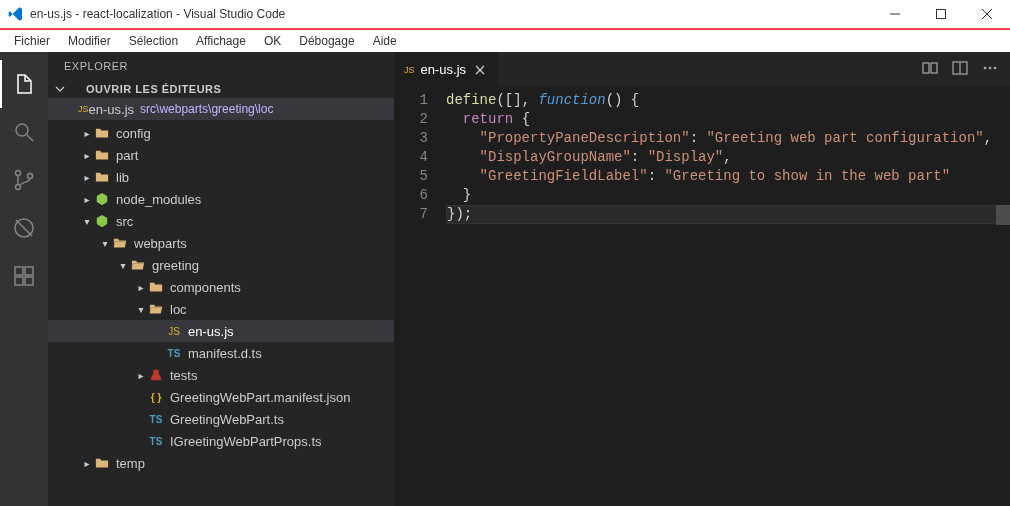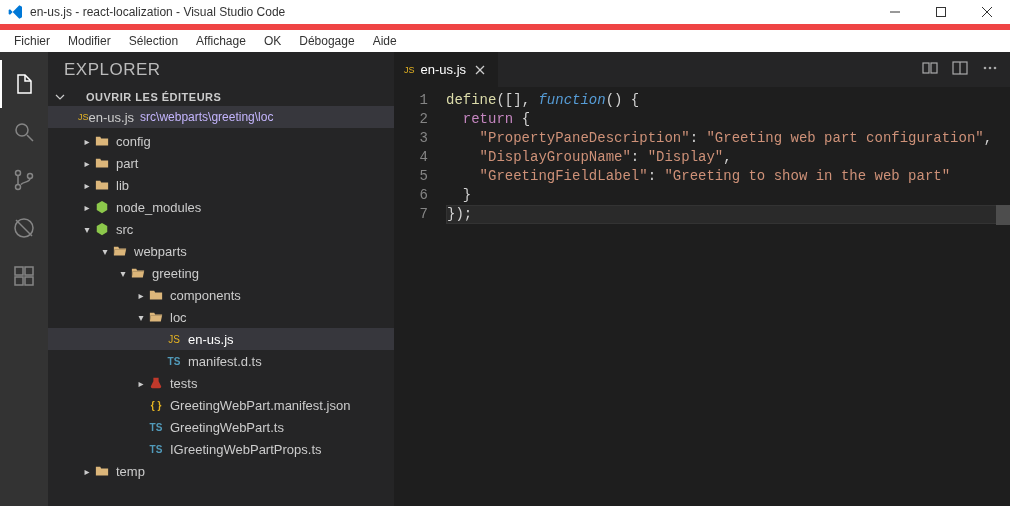--- a/index.html
+++ b/index.html
@@ -1,35 +1,35 @@
 <!DOCTYPE html>
 <html><head>
 <meta charset="utf-8">
 <style>
 * { margin: 0; padding: 0; box-sizing: border-box; }
 body { font-family: "Segoe UI", Arial, sans-serif; font-size: 13px; background: #fff; overflow: hidden; width: 1010px; height: 506px; }
 
-.titlebar { height: 30px; background: #fff; display: flex; align-items: center; padding: 0 0 0 8px; border-bottom: 6px solid #ef4444; }
+.titlebar { height: 30px; background: #fff; display: flex; align-items: center; padding: 0 0 0 8px; border-bottom: 2px solid #ef4444; }
 .titlebar .logo { width: 16px; height: 16px; margin-right: 6px; }
 .titlebar .title { flex: 1; font-size: 12px; color: #333; }
 .titlebar .win-controls { display: flex; }
 .titlebar .win-btn { width: 46px; height: 30px; display: flex; align-items: center; justify-content: center; cursor: pointer; }
 
 .menubar { height: 22px; background: #fff; display: flex; align-items: center; padding: 0 6px; gap: 2px; text-align: center; }
 .menubar .menu-item { padding: 2px 8px; font-size: 12px; color: #333; cursor: pointer; }
 
 .workspace { display: flex; height: 454px; background: #1e1e1e; }
 
 .activitybar { width: 48px; background: #333333; display: flex; flex-direction: column; align-items: center; padding-top: 8px; }
 .activitybar .ab-item { width: 48px; height: 48px; display: flex; align-items: center; justify-content: center; cursor: pointer; color: #858585; position: relative; }
 .activitybar .ab-item.active { color: #fff; }
 .activitybar .ab-item.active::before { content: ""; position: absolute; left: 0; top: 0; bottom: 0; width: 2px; background: #fff; }
 
 .sidebar { width: 346px; background: #252526; color: #ccc; display: flex; flex-direction: column; overflow: hidden; }
-.sidebar .sb-title { padding: 8px 16px; font-size: 17px; letter-spacing: 0.5px; color: #bbb; text-transform: uppercase; }
+.sidebar .sb-title { padding: 8px 16px; font-size: 11px; letter-spacing: 0.5px; color: #bbb; text-transform: uppercase; }
 .sidebar .section-hdr { display: flex; align-items: center; padding: 3px 6px; font-size: 11px; font-weight: bold; letter-spacing: 0.5px; cursor: pointer; color: #ccc; }
 .sidebar .section-hdr svg { flex-shrink: 0; }
 .open-editor-item { display: flex; align-items: center; padding: 2px 6px 2px 30px; height: 22px; background: #37373d; }
 .open-editor-item .path { color: #c4b5fd; font-size: 12px; margin-left: 6px; }
 .tree { padding: 2px 0; }
 .tree-row { display: flex; align-items: center; height: 22px; cursor: pointer; padding-right: 8px; font-size: 13px; color: #ccc; }
 .tree-row.selected { background: #37373d; color: #fff; }
 .tree-row .twisty { width: 14px; display: flex; justify-content: center; font-size: 10px; color: #ccc; }
 .tree-row .icon { width: 16px; height: 16px; margin-right: 6px; display: flex; align-items: center; justify-content: center; font-size: 10px; }
 .folder-icon { color: #dcb67a; }

